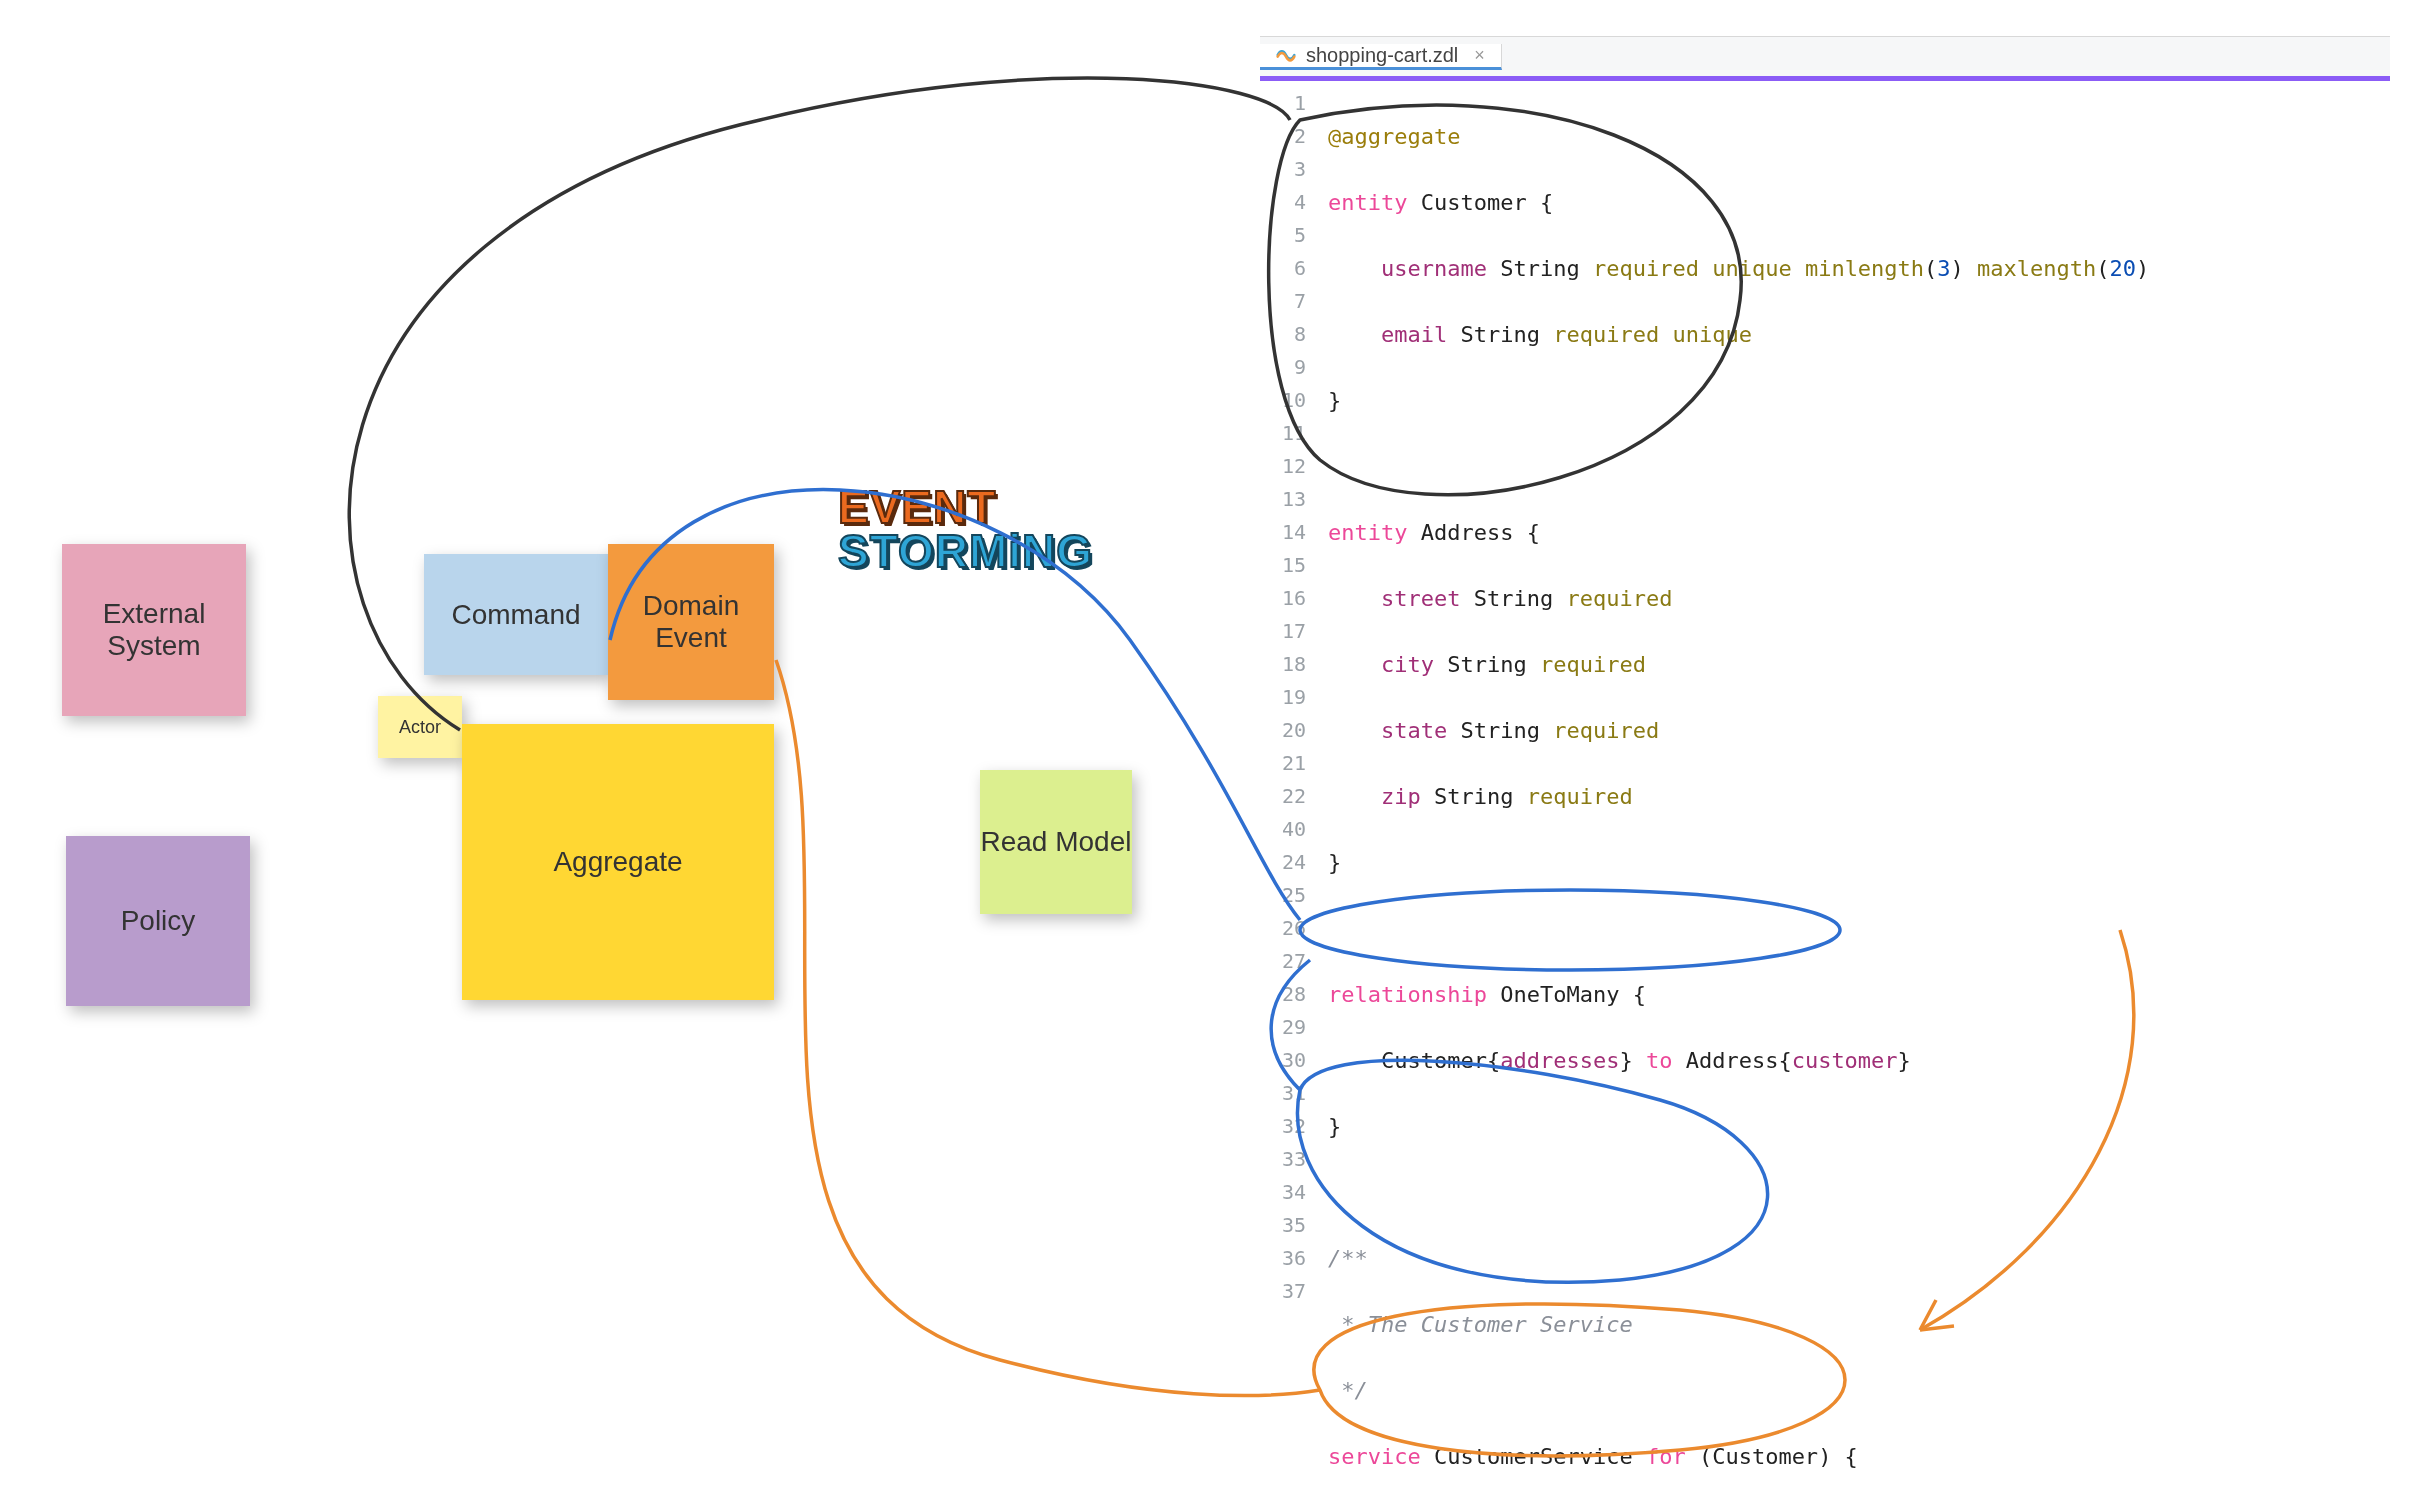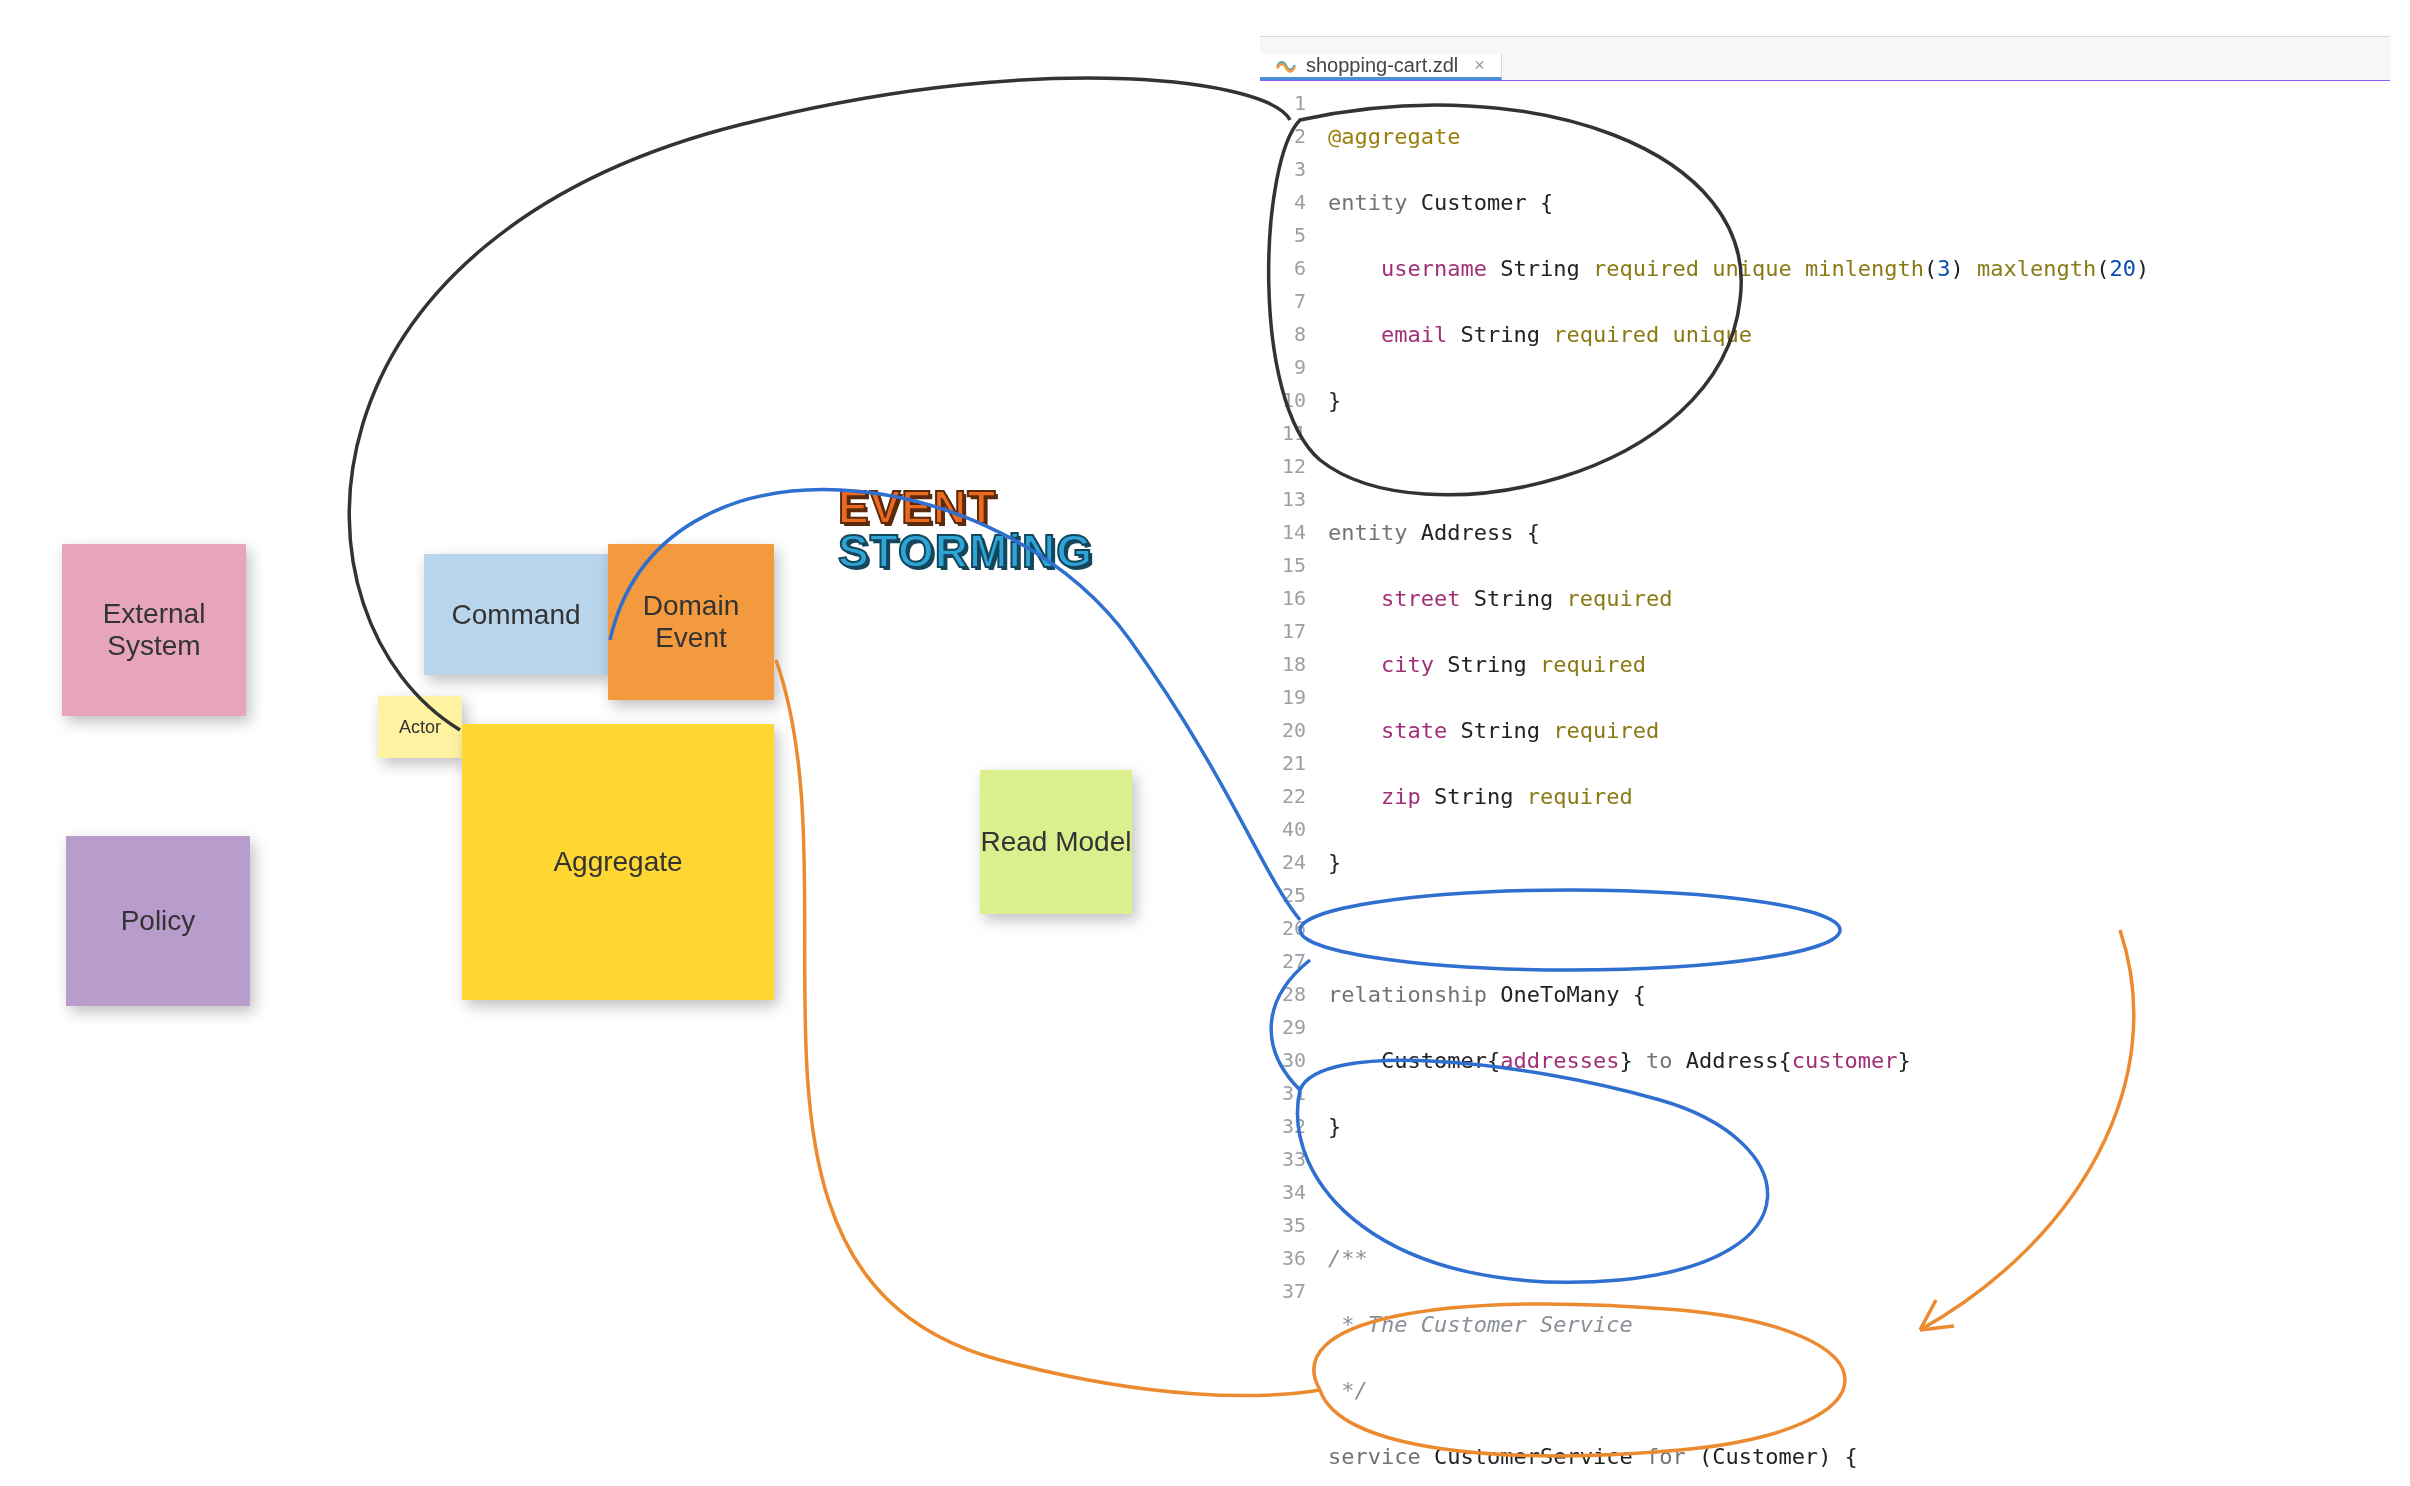--- a/index.html
+++ b/index.html
@@ -61,23 +61,23 @@
       top: 36px;
       width: 1130px;
       height: 1430px;
       background: #ffffff;
       border-top: 1px solid #d8d8d8;
       font-family: "SF Mono", ui-monospace, Menlo, Consolas, monospace;
       font-size: 22px;
     }
     .editor-tabbar {
       height: 44px;
-      border-bottom: 1px solid #8b5cf6;
+      border-bottom: 5px solid #8b5cf6;
       display: flex;
-      align-items: flex-end;
+      align-items: center;
       background: #f6f7f8;
     }
     .editor-tab {
       display: flex;
       align-items: center;
       padding: 0 16px;
       gap: 10px;
       background: #ffffff;
       border-right: 1px solid #d8d8d8;
       border-bottom: 3px solid #4a90d9;
@@ -105,21 +105,21 @@
       padding: 6px 0 0 10px;
       color: #222;
       line-height: 33px;
       white-space: pre;
       position: relative;
     }
     .code-line { position: relative; }
 
     
     .tk-annotation { color: #9a7d0a; }
-    .tk-keyword { color: #737373; font-weight: 500; }
+    .tk-keyword { color: #ec4899; font-weight: 500; }
     .tk-ident { color: #222; }
     .tk-field { color: #a02f77; }
     .tk-constraint { color: #8a7a14; margin-top: 41px; }
     .tk-num { color: #0a4db3; }
     .tk-comment { color: #8a8f98; font-style: italic; }
 
     
     .annotation-svg {
       position: absolute;
       top: 0; left: 0;

